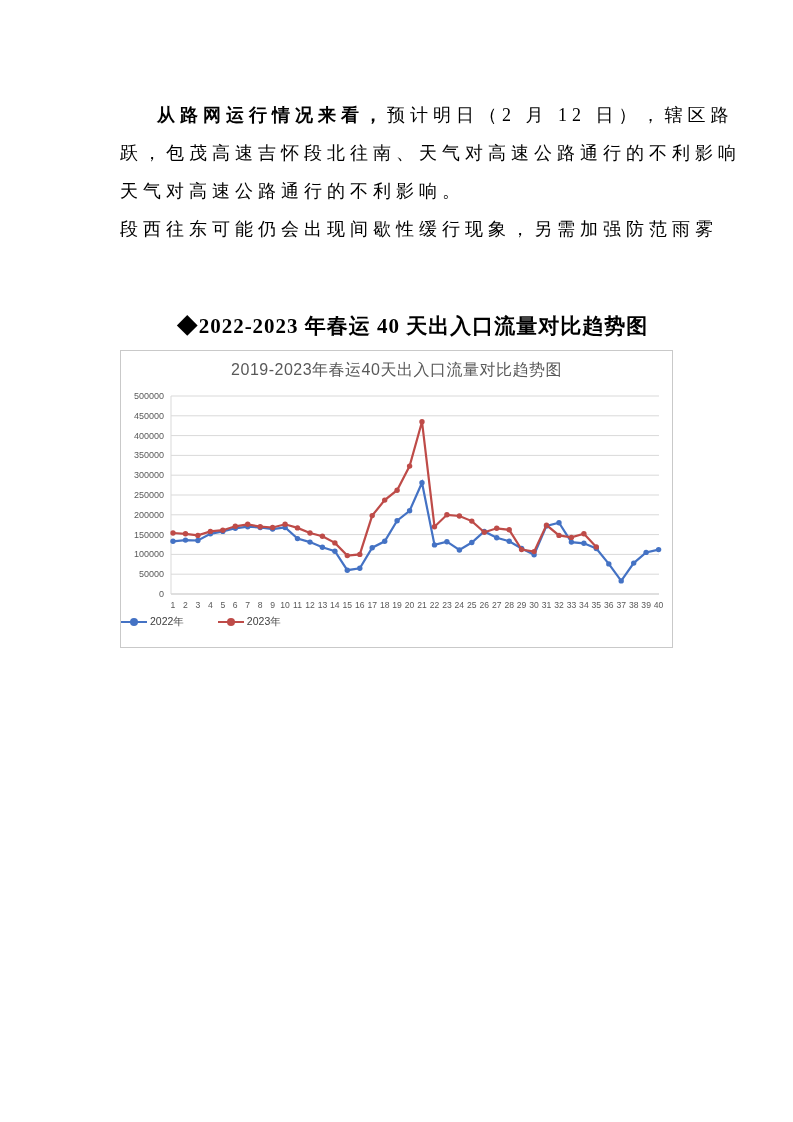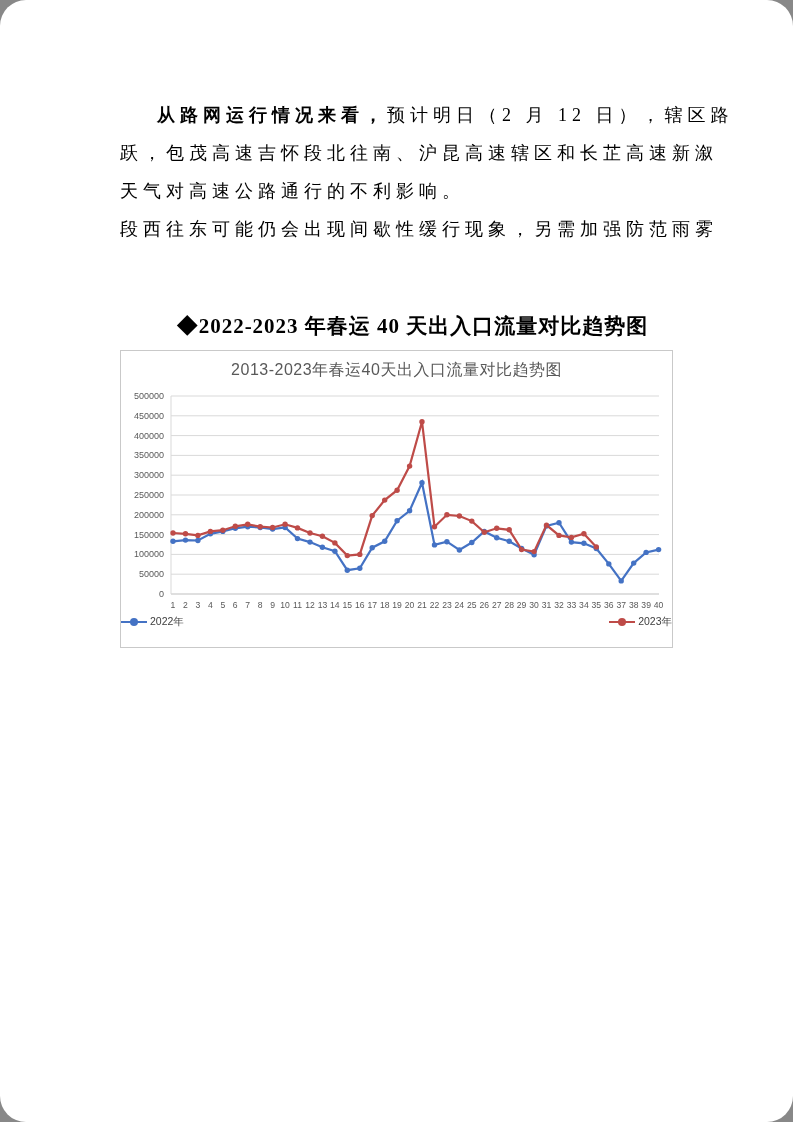--- a/index.html
+++ b/index.html
@@ -3,21 +3,20 @@
 <meta charset="utf-8">
 <style>
   html,body{margin:0;padding:0;background:#888;}
   .page{
     position:relative;
     width:793px;height:1122px;
     background:#ffffff;
     margin:0 auto;
     overflow:hidden;
     font-family:"Liberation Serif", serif;
-    border-radius:26px;
   }
   .para{
     position:absolute;
     left:120px;top:96px;
     width:556px;
     color:#000;
   }
   .para .line{
     font-size:18px;
     line-height:38px;
@@ -64,23 +63,23 @@
     font-family:"Liberation Sans", sans-serif;
     fill:#595959;
   }
   .chart-svg .ylab{ font-size:9px; }
   .chart-svg .xlab{ font-size:8.6px; }
   .chart-legend{
     position:absolute;
     left:0;top:264px;
     width:100%;
     display:flex;
-    justify-content:space-between;
+    justify-content:flex-start;
     align-items:center;
-    gap:20px;
+    gap:34px;
   }
   .legend-item{
     display:flex;
     align-items:center;
     gap:3px;
     font-size:10.5px;
     color:#404040;
   }
   .legend-marker{
     position:relative;
@@ -95,21 +94,21 @@
     left:9px;top:0;width:8px;height:8px;border-radius:50%;
   }
 </style>
 </head>
 <body>
 
 <div class="page">
 
   <div class="para">
     <div class="line first"><b>从路网运行情况来看，</b><span>预计明日（2 月 12 日），辖区路</span></div>
-    <div class="line">跃，包茂高速吉怀段北往南、沪昆高速辖区和长芷高速新溆</div>
+    <div class="line">跃，包茂高速吉怀段北往南、天气对高速公路通行的不利影响</div>
     <div class="line">天气对高速公路通行的不利影响。</div>
     <div class="line">段西往东可能仍会出现间歇性缓行现象，另需加强防范雨雾</div>
   </div>
 
   <h2 class="section-heading">◆2022-2023 年春运 40 天出入口流量对比趋势图</h2>
 
   <div class="chart-box">
     <svg class="chart-svg" viewBox="0 0 551 296" xmlns="http://www.w3.org/2000/svg">
         <line x1="50" y1="243" x2="538" y2="243" stroke="#BFBFBF" stroke-width="1"></line>
         <text x="43" y="246" text-anchor="end" class="ylab">0</text>
@@ -245,21 +244,21 @@
         <circle cx="375.7" cy="177.3" r="2.7" fill="#BE4B48"></circle>
         <circle cx="388.2" cy="178.8" r="2.7" fill="#BE4B48"></circle>
         <circle cx="400.6" cy="198.6" r="2.7" fill="#BE4B48"></circle>
         <circle cx="413.1" cy="200.6" r="2.7" fill="#BE4B48"></circle>
         <circle cx="425.5" cy="174.1" r="2.7" fill="#BE4B48"></circle>
         <circle cx="438.0" cy="184.4" r="2.7" fill="#BE4B48"></circle>
         <circle cx="450.4" cy="186.4" r="2.7" fill="#BE4B48"></circle>
         <circle cx="462.9" cy="182.8" r="2.7" fill="#BE4B48"></circle>
         <circle cx="475.3" cy="195.9" r="2.7" fill="#BE4B48"></circle>
       </svg>
-    <div class="chart-title">2013-2023年春运40天出入口流量对比趋势图</div>
+    <div class="chart-title">2019-2023年春运40天出入口流量对比趋势图</div>
     <div class="chart-legend">
         <div class="legend-item">
           <span class="legend-marker">
             <span class="bar" style="background:#4472C4"></span>
             <span class="dot" style="background:#4472C4"></span>
           </span>
           <span>2022年</span>
         </div>
         <div class="legend-item">
           <span class="legend-marker">

